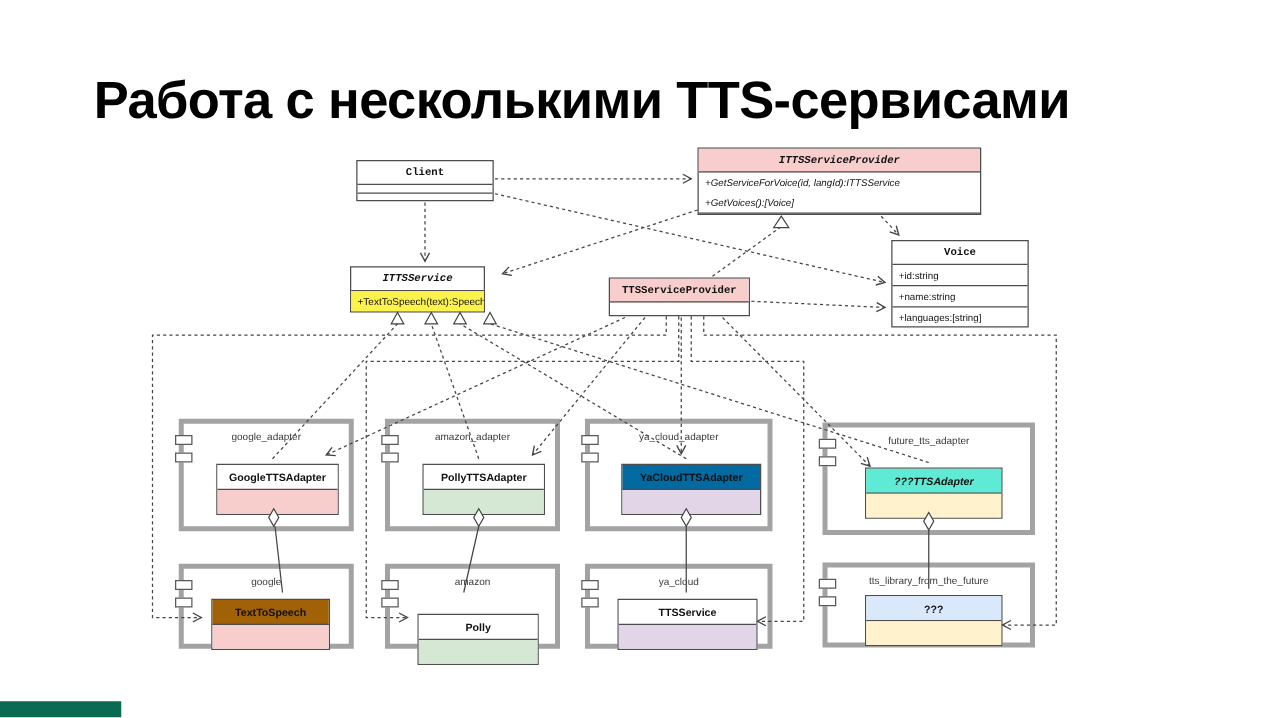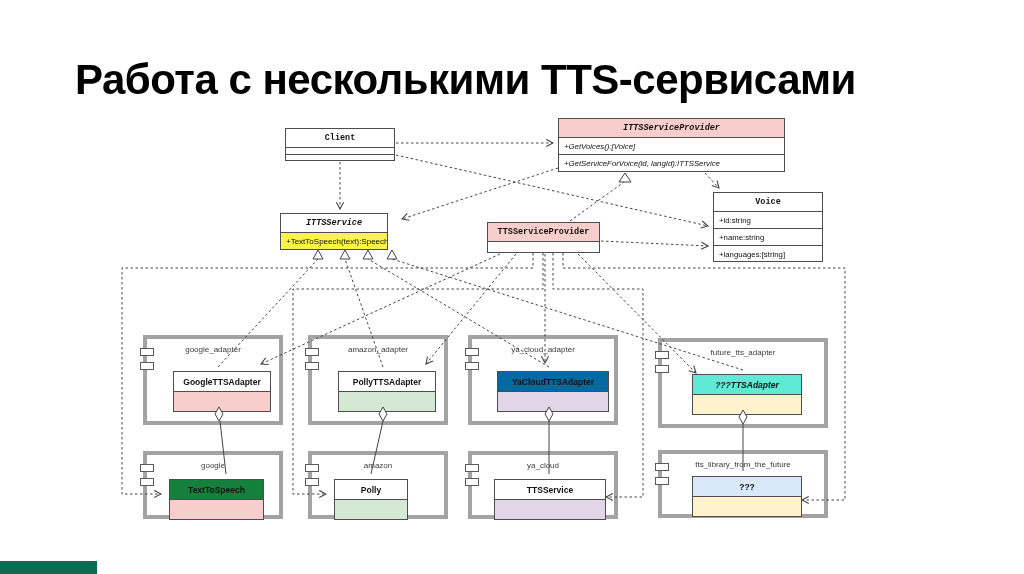--- a/index.html
+++ b/index.html
@@ -39,21 +39,21 @@
   #a0 .icls{left:26px;top:32px;width:98px;}
   #a1 .icls{left:26px;top:32px;width:98px;}
   #a2 .icls{left:25px;top:32px;width:112px;}
   #a3 .icls{left:30px;top:32px;width:110px;}
   
   #l0{left:143px;top:451px;width:140px;height:68px;}
   #l1{left:308px;top:451px;width:140px;height:68px;}
   #l2{left:468px;top:451px;width:150px;height:68px;}
   #l3{left:658px;top:450px;width:170px;height:68px;}
   #l0 .icls{left:22px;top:24px;width:95px;}
-  #l1 .icls{left:22px;top:24px;width:74px;}
+  #l1 .icls{left:22px;top:36px;width:97px;}
   #l2 .icls{left:22px;top:24px;width:112px;}
   #l3 .icls{left:30px;top:22px;width:110px;}
   
   #edges{position:absolute;left:0;top:0;width:1024px;height:574px;pointer-events:none;}
   
   #accent{position:absolute;left:0;top:561px;width:97px;height:13px;}
 </style>
 </head>
 <body>
 
@@ -62,22 +62,22 @@
   <div id="title">Работа с несколькими TTS-сервисами</div>
 
   <div class="cls" id="c-client">
     <div class="hdr">Client</div>
     <div class="row empty empty1"></div>
     <div class="row empty empty2"></div>
   </div>
 
   <div class="cls" id="c-ipr">
     <div class="hdr it" style="background: rgb(248, 206, 204);">ITTSServiceProvider</div>
+    <div class="row it last">+GetServiceForVoice(id, langId):ITTSService</div>
     <div class="row it">+GetVoices():[Voice]</div>
-    <div class="row it last">+GetServiceForVoice(id, langId):ITTSService</div>
   </div>
 
   <div class="cls" id="c-voice">
     <div class="hdr">Voice</div>
     <div class="row">+id:string</div>
     <div class="row">+name:string</div>
     <div class="row last">+languages:[string]</div>
   </div>
 
   <div class="cls" id="c-its">
@@ -125,21 +125,21 @@
       <div class="ihdr" style="background: #5eead4; font-style: italic;">???TTSAdapter</div>
       <div class="ibody" style="background: rgb(255, 242, 204);"></div>
     </div>
   </div>
 
   <div class="pkg" id="l0">
     <div class="tab t1"></div>
     <div class="tab t2"></div>
     <div class="plabel">google</div>
     <div class="icls">
-      <div class="ihdr" style="background: #15803d;">TextToSpeech</div>
+      <div class="ihdr" style="background: #a16207;">TextToSpeech</div>
       <div class="ibody" style="background: rgb(248, 206, 204);"></div>
     </div>
   </div>
   <div class="pkg" id="l1">
     <div class="tab t1"></div>
     <div class="tab t2"></div>
     <div class="plabel">amazon</div>
     <div class="icls">
       <div class="ihdr" style="background: rgb(255, 255, 255);">Polly</div>
       <div class="ibody" style="background: rgb(213, 232, 212);"></div>

